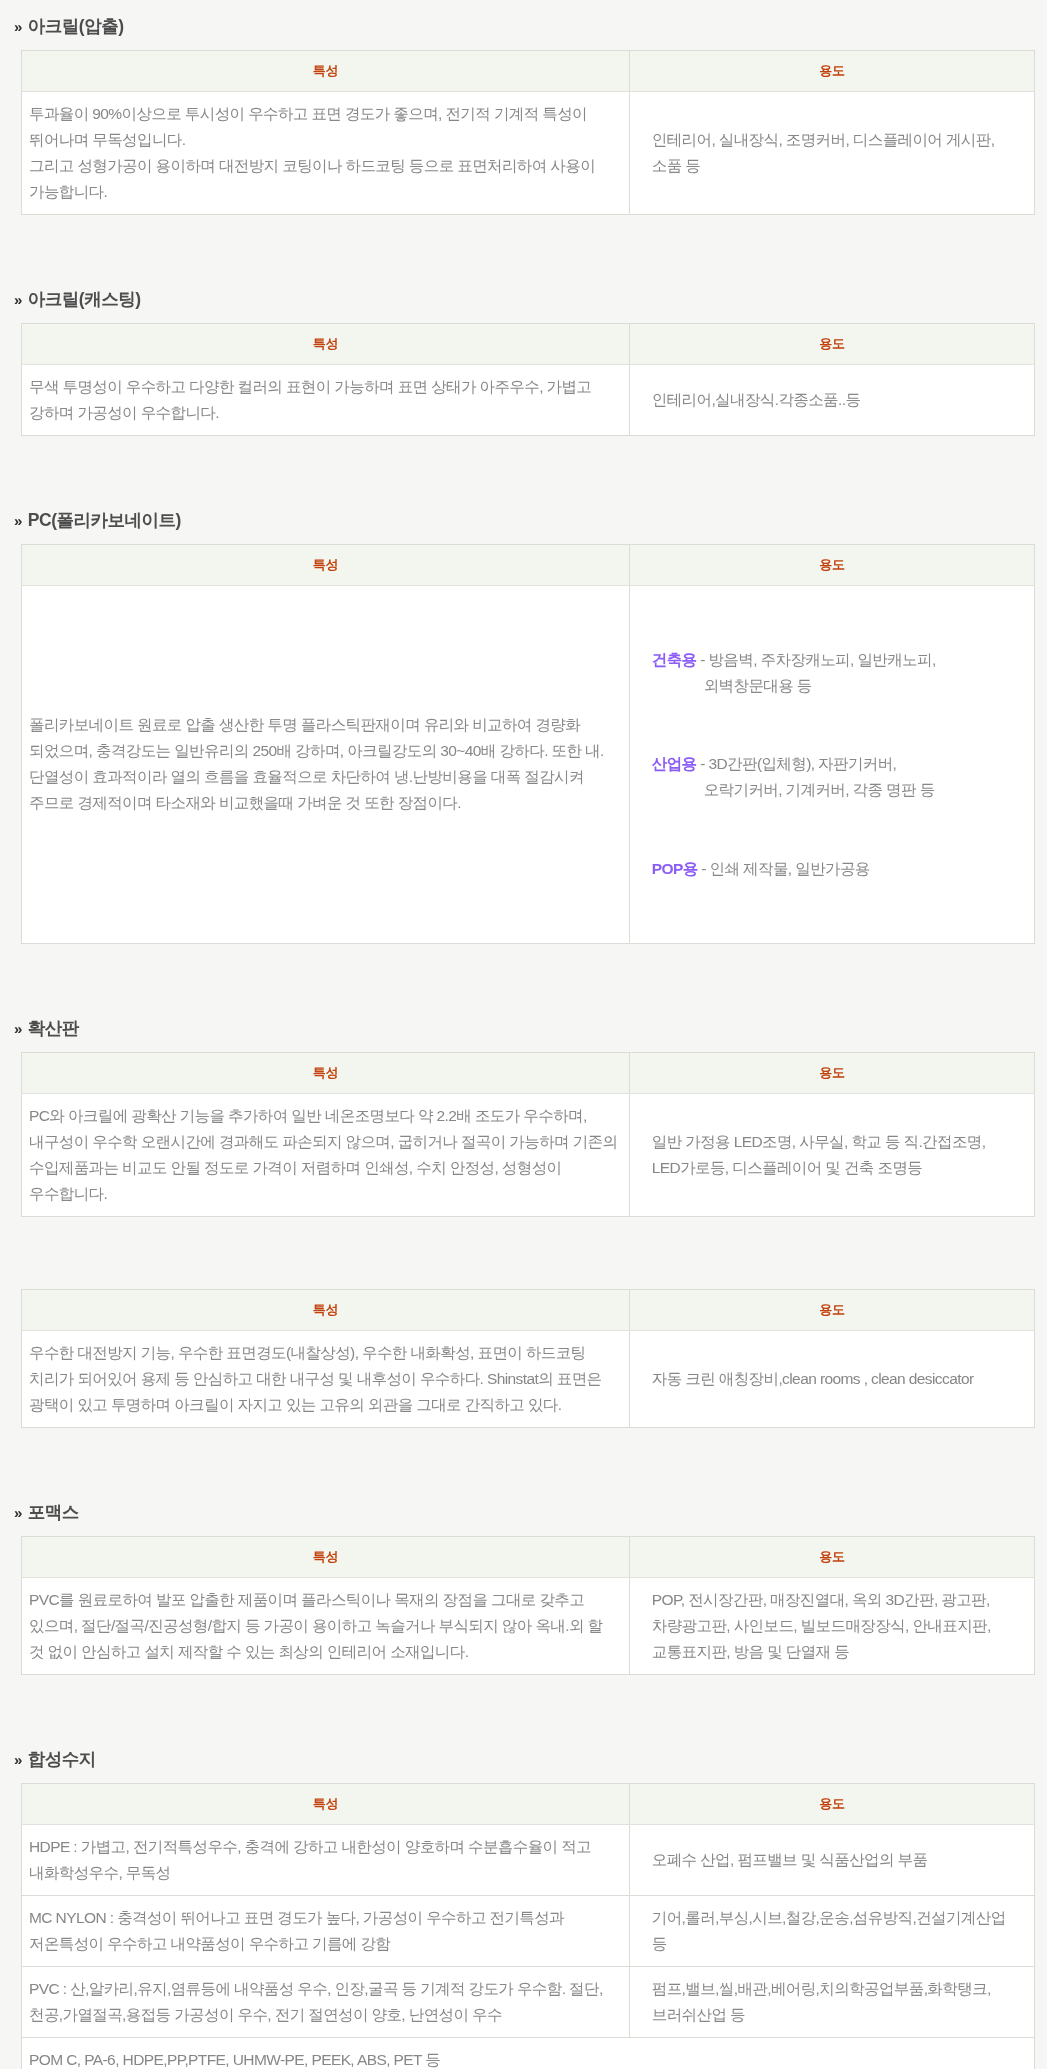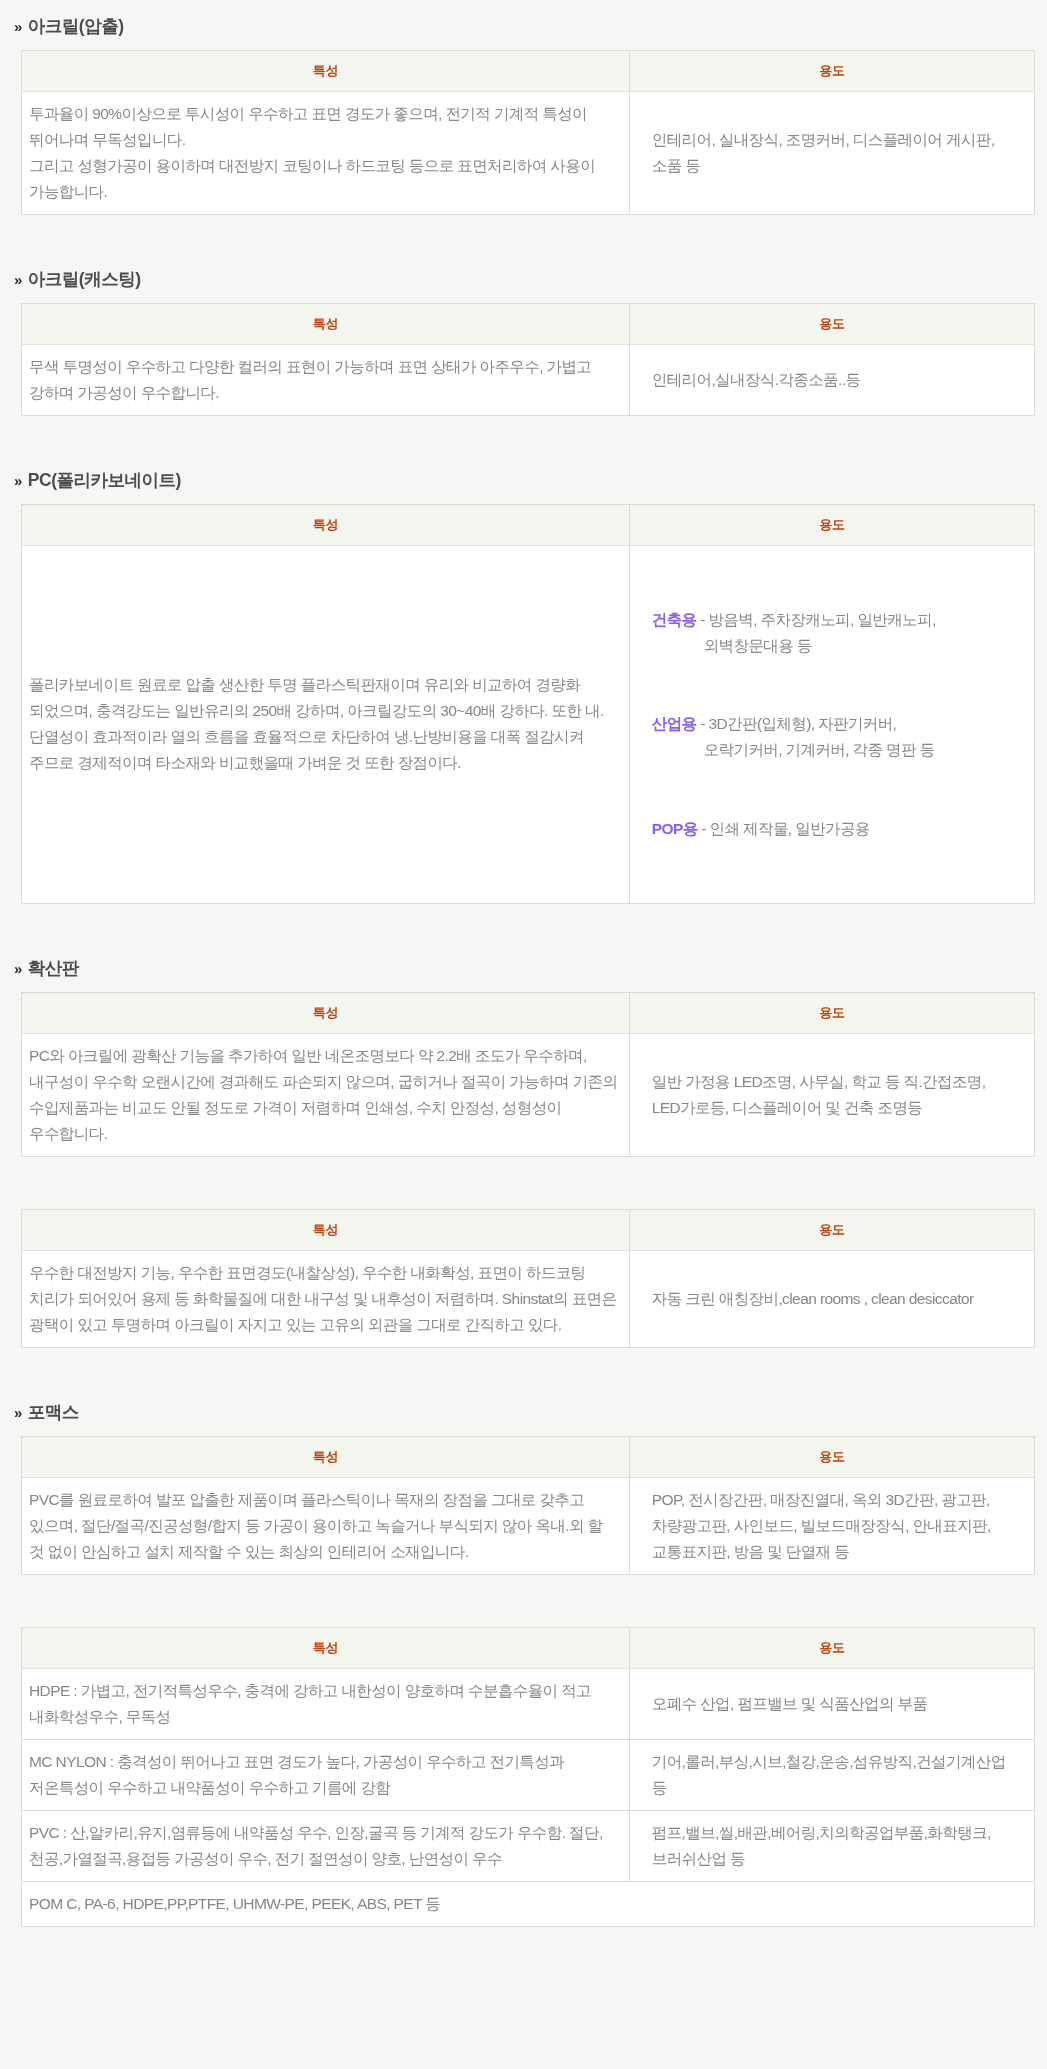--- a/index.html
+++ b/index.html
@@ -5,21 +5,21 @@
   html, body { margin: 0; padding: 0; }
   body {
     width: 1047px;
     background: #f6f6f4;
     font-family: "Liberation Sans", "DejaVu Sans", sans-serif;
     color: #878787;
   }
   .page {
     padding: 14px 12px 24px 21px;
   }
-  section.material { margin-bottom: 52px; }
+  section.material { margin-bottom: 72px; }
   section.material:last-child { margin-bottom: 0; }
   h3.sec-title {
     margin: 0 0 12px -7px;
     font-size: 17.5px;
     font-weight: bold;
     color: #4d4d4d;
     letter-spacing: -0.5px;
   }
   h3.sec-title .bullet {
     color: #2f2f2f;
@@ -171,21 +171,21 @@
           <col class="c-usage">
         </colgroup>
       <thead>
         <tr>
           <th>특성</th>
           <th>용도</th>
         </tr>
       </thead>
       <tbody>
         <tr>
-          <td class="feature">우수한 대전방지 기능, 우수한 표면경도(내찰상성), 우수한 내화확성, 표면이 하드코팅 치리가 되어있어 용제 등 화학물질에 대한 내구성 및 내후성이 저렴하며. Shinstat의 표면은 광택이 있고 투명하며 아크릴이 자지고 있는 고유의 외관을 그대로 간직하고 있다.</td>
+          <td class="feature">우수한 대전방지 기능, 우수한 표면경도(내찰상성), 우수한 내화확성, 표면이 하드코팅 치리가 되어있어 용제 등 안심하고 대한 내구성 및 내후성이 우수하다. Shinstat의 표면은 광택이 있고 투명하며 아크릴이 자지고 있는 고유의 외관을 그대로 간직하고 있다.</td>
           <td class="usage">자동 크린 애칭장비,clean rooms , clean desiccator</td>
         </tr>
       </tbody>
     </table>
   </section>
 
   <section class="material">
     <h3 class="sec-title"><span class="bullet">»</span><span>포맥스</span></h3>
     <table class="mat">
       <colgroup>
@@ -201,20 +201,21 @@
       <tbody>
         <tr>
           <td class="feature">PVC를 원료로하여 발포 압출한 제품이며 플라스틱이나 목재의 장점을 그대로 갖추고 있으며, 절단/절곡/진공성형/합지 등 가공이 용이하고 녹슬거나 부식되지 않아 옥내.외 할 것 없이 안심하고 설치 제작할 수 있는 최상의 인테리어 소재입니다.</td>
           <td class="usage">POP, 전시장간판, 매장진열대, 옥외 3D간판, 광고판, 차량광고판, 사인보드, 빌보드매장장식, 안내표지판, 교통표지판, 방음 및 단열재 등</td>
         </tr>
       </tbody>
     </table>
   </section>
 
   <section class="material">
+    <h3 class="sec-title"><span class="bullet">»</span><span>합성수지</span></h3>
     <table class="mat">
       <colgroup>
           <col class="c-feature">
           <col class="c-usage">
         </colgroup>
       <thead>
         <tr>
           <th>특성</th>
           <th>용도</th>
         </tr>

